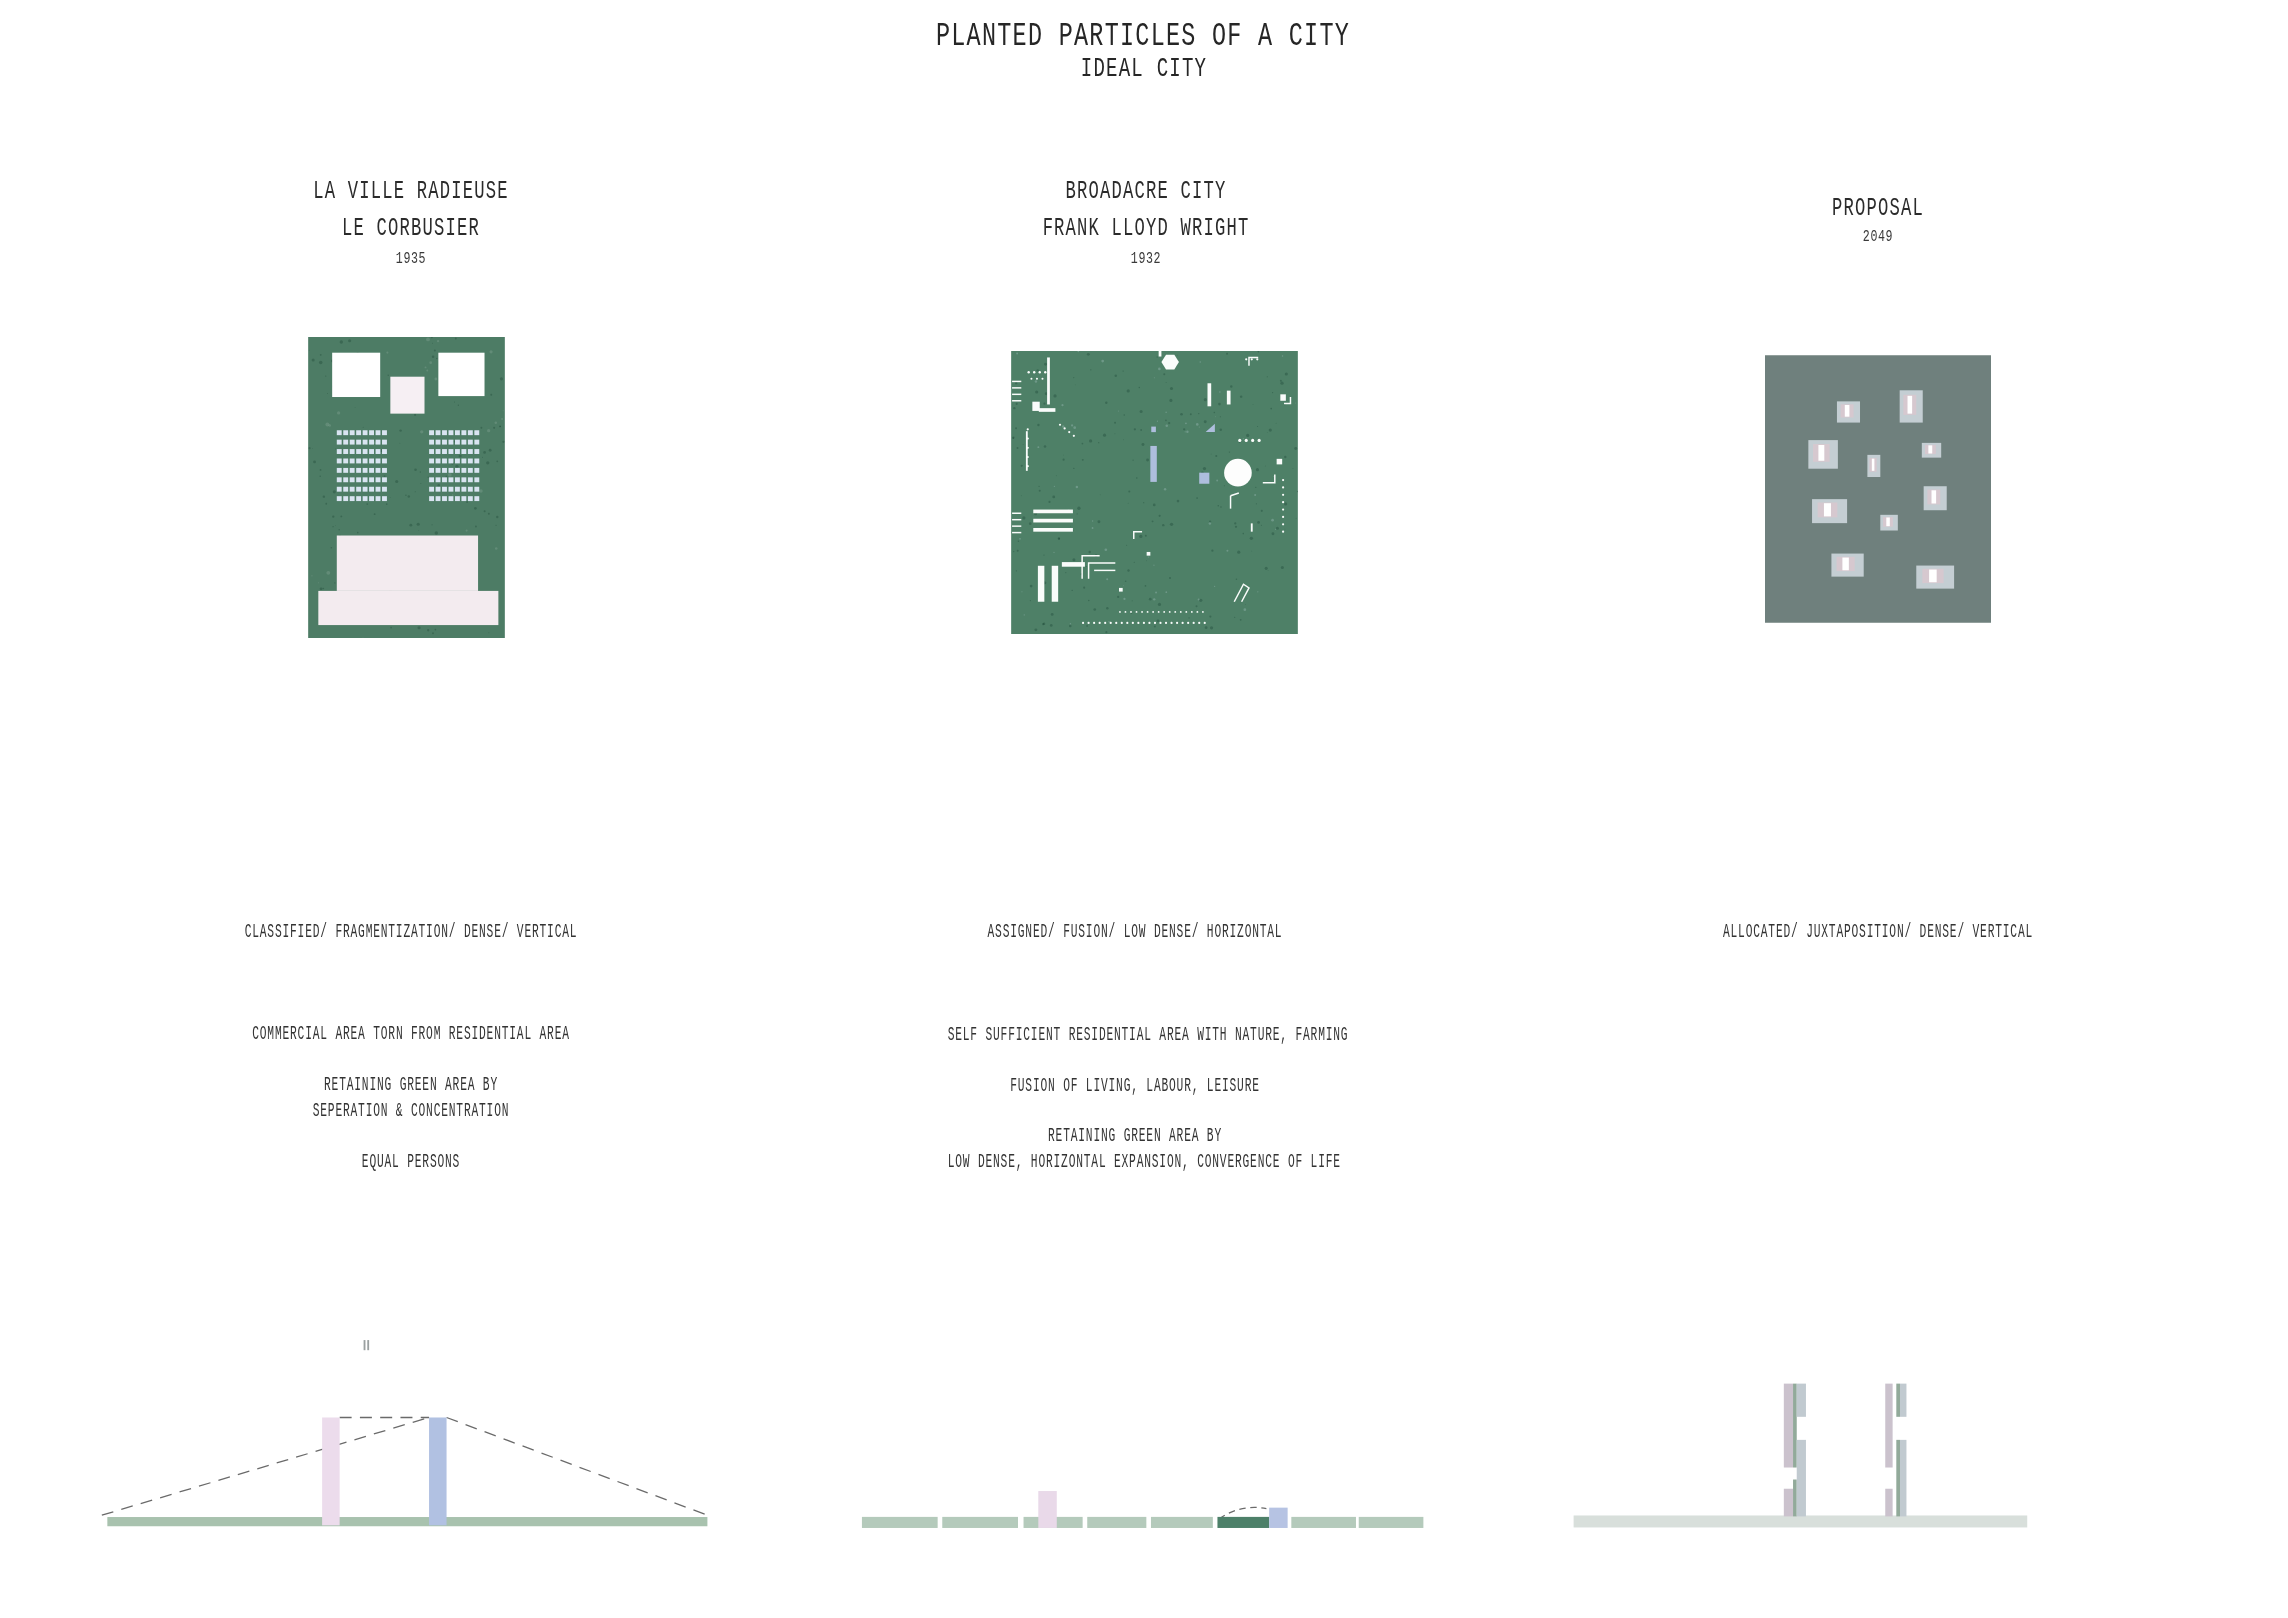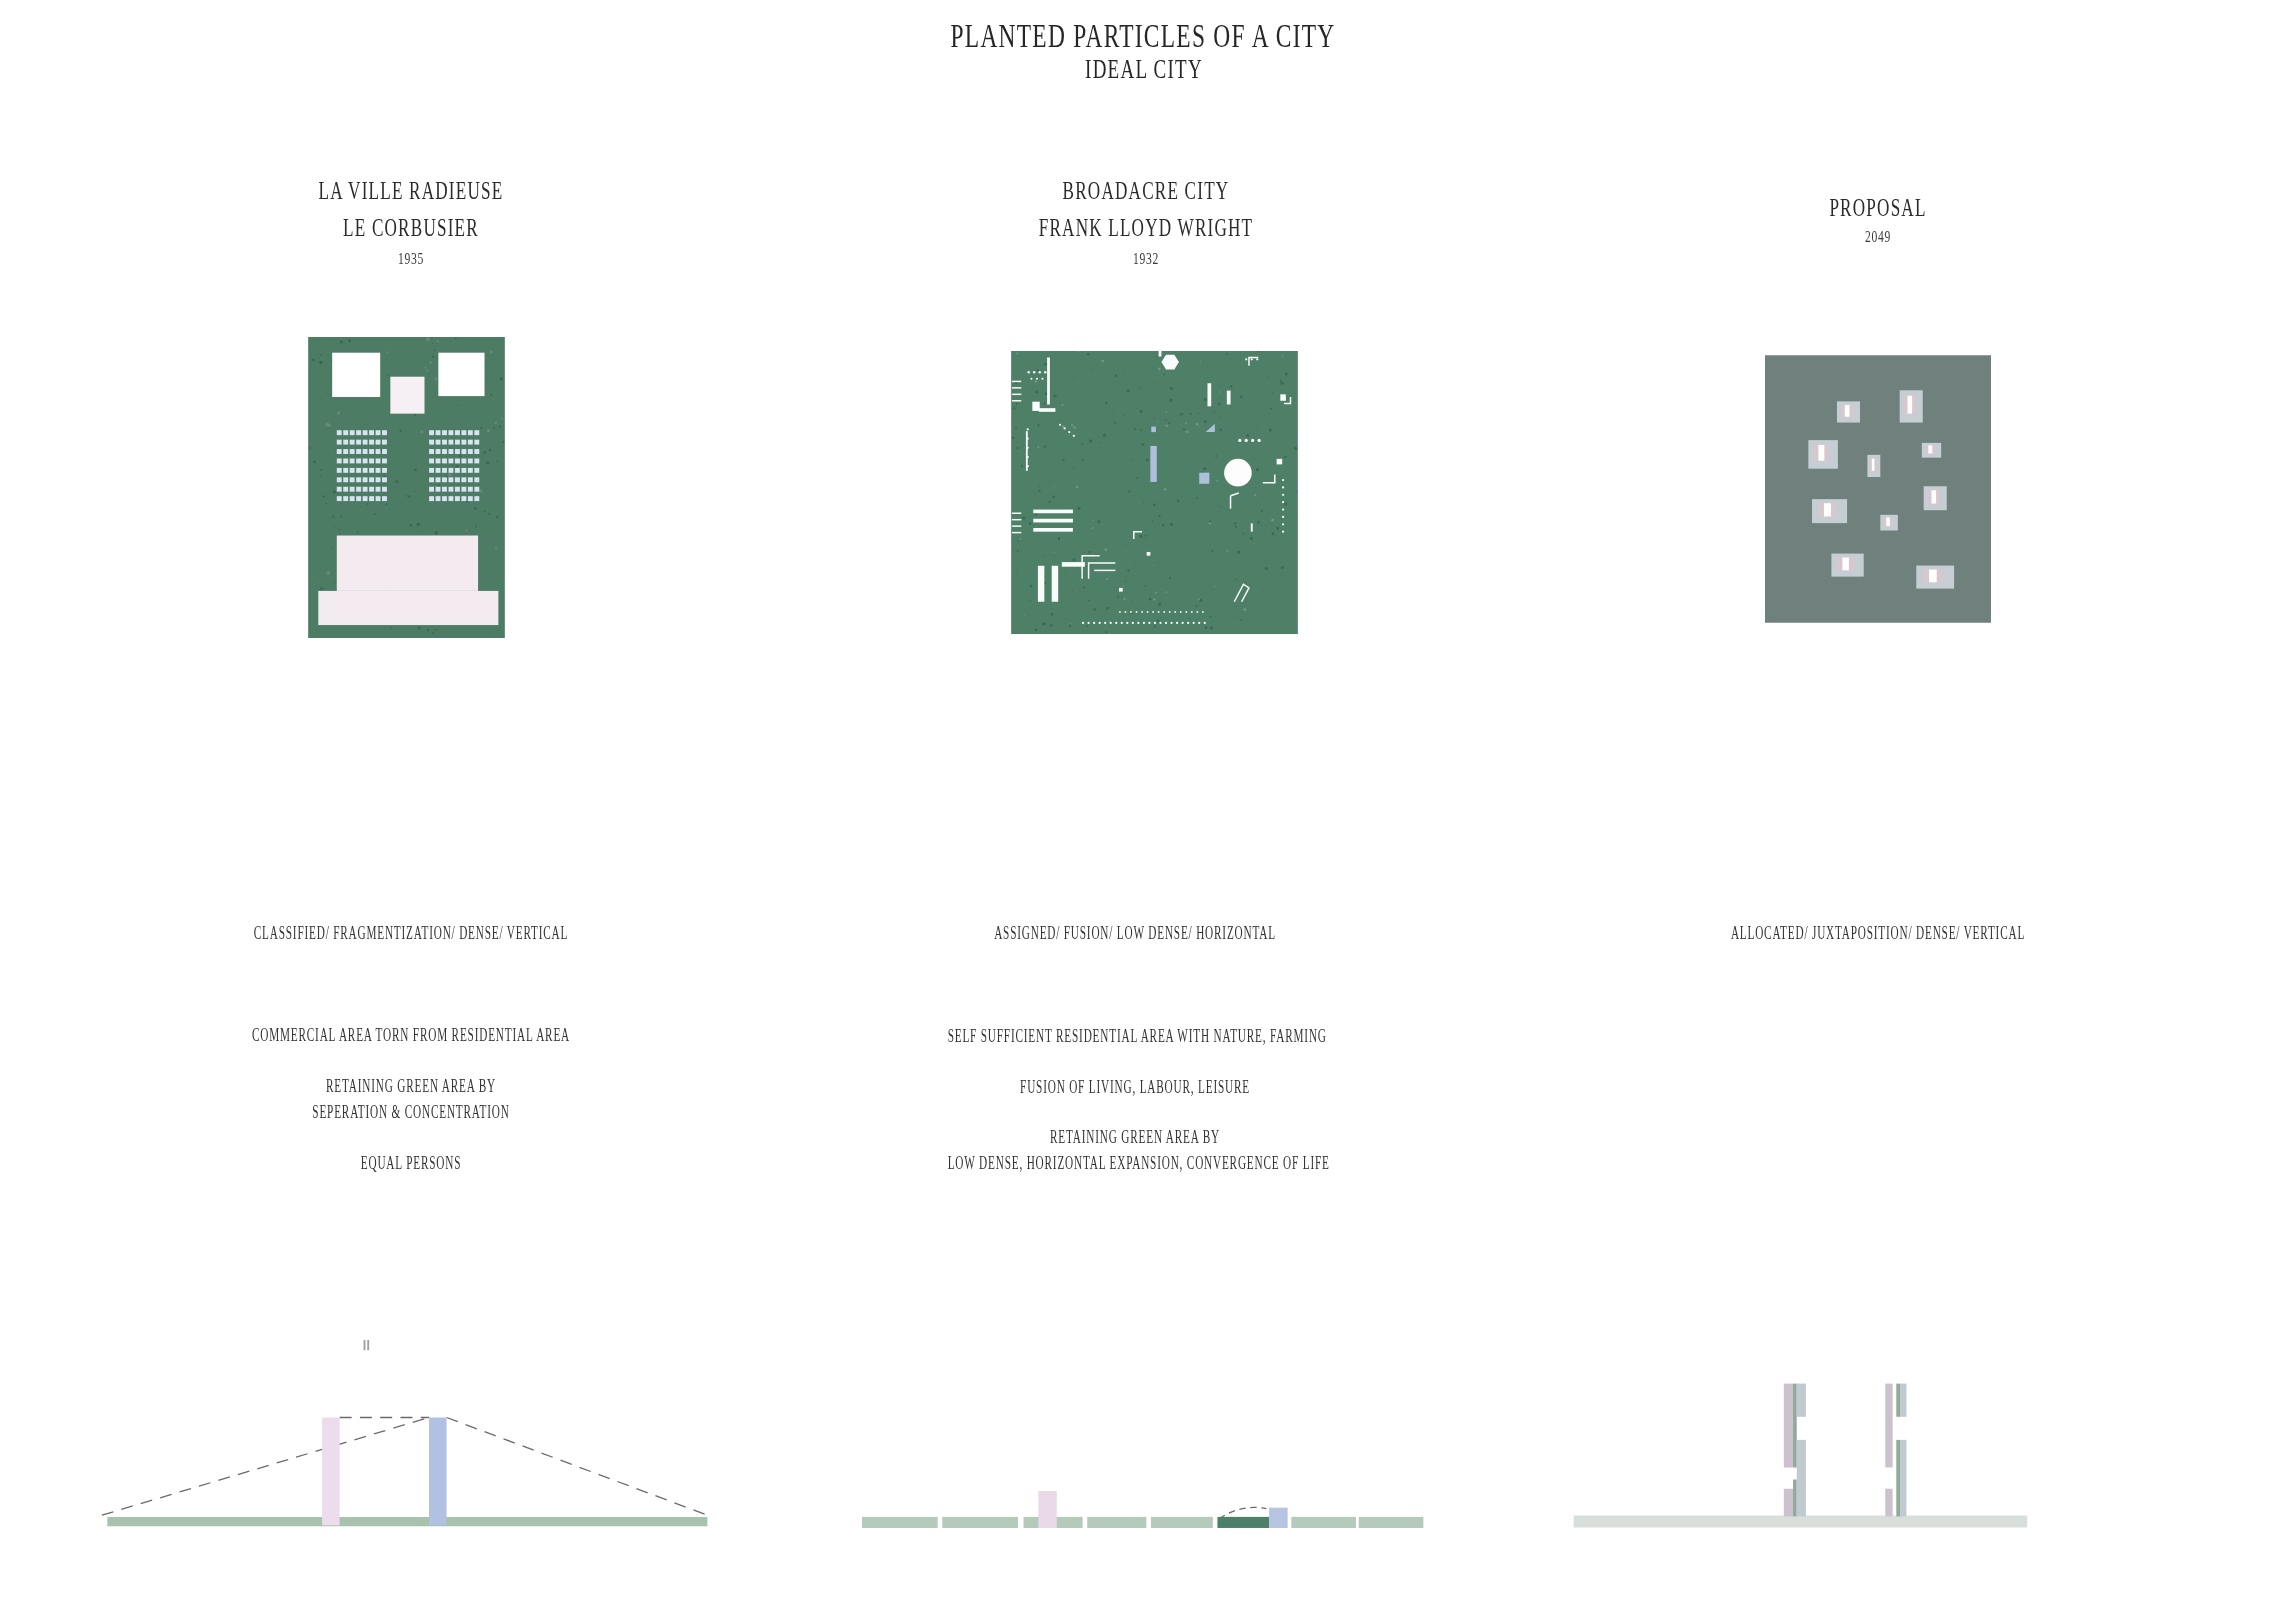--- a/index.html
+++ b/index.html
@@ -1,18 +1,18 @@
 <!DOCTYPE html>
 <html style="font-size:14.8px"><head>
 <meta charset="utf-8">
 <style>
   html,body{margin:0;padding:0;background:#ffffff;}
   #board{
     position:relative;width:2289px;height:1619px;background:#ffffff;
-    font-family:Liberation Serif, serif;color:#2e2e2e;overflow:hidden;
+    font-family:Liberation Mono, monospace;color:#2e2e2e;overflow:hidden;
   }
   .txt{position:absolute;text-align:center;white-space:nowrap;line-height:1;}
   .t-title{font-size:33px;letter-spacing:1.8px;transform:scaleX(0.71);transform-origin:50% 50%;color:#262626;}
   .t-sub{font-size:28px;letter-spacing:1.8px;transform:scaleX(0.68);transform-origin:50% 50%;color:#262626;}
   .t-h{font-size:26px;letter-spacing:1.8px;transform:scaleX(0.66);transform-origin:50% 50%;color:#2b2b2b;}
   .t-year{font-size:16.6px;letter-spacing:0.9px;transform:scaleX(0.70);transform-origin:50% 50%;color:#3a3a3a;}
   .t-body{font-size:19.4px;letter-spacing:1.4px;transform:scaleX(0.58);transform-origin:50% 50%;color:#333333;}
   svg.fig{position:absolute;display:block;}
 </style>
 </head>

